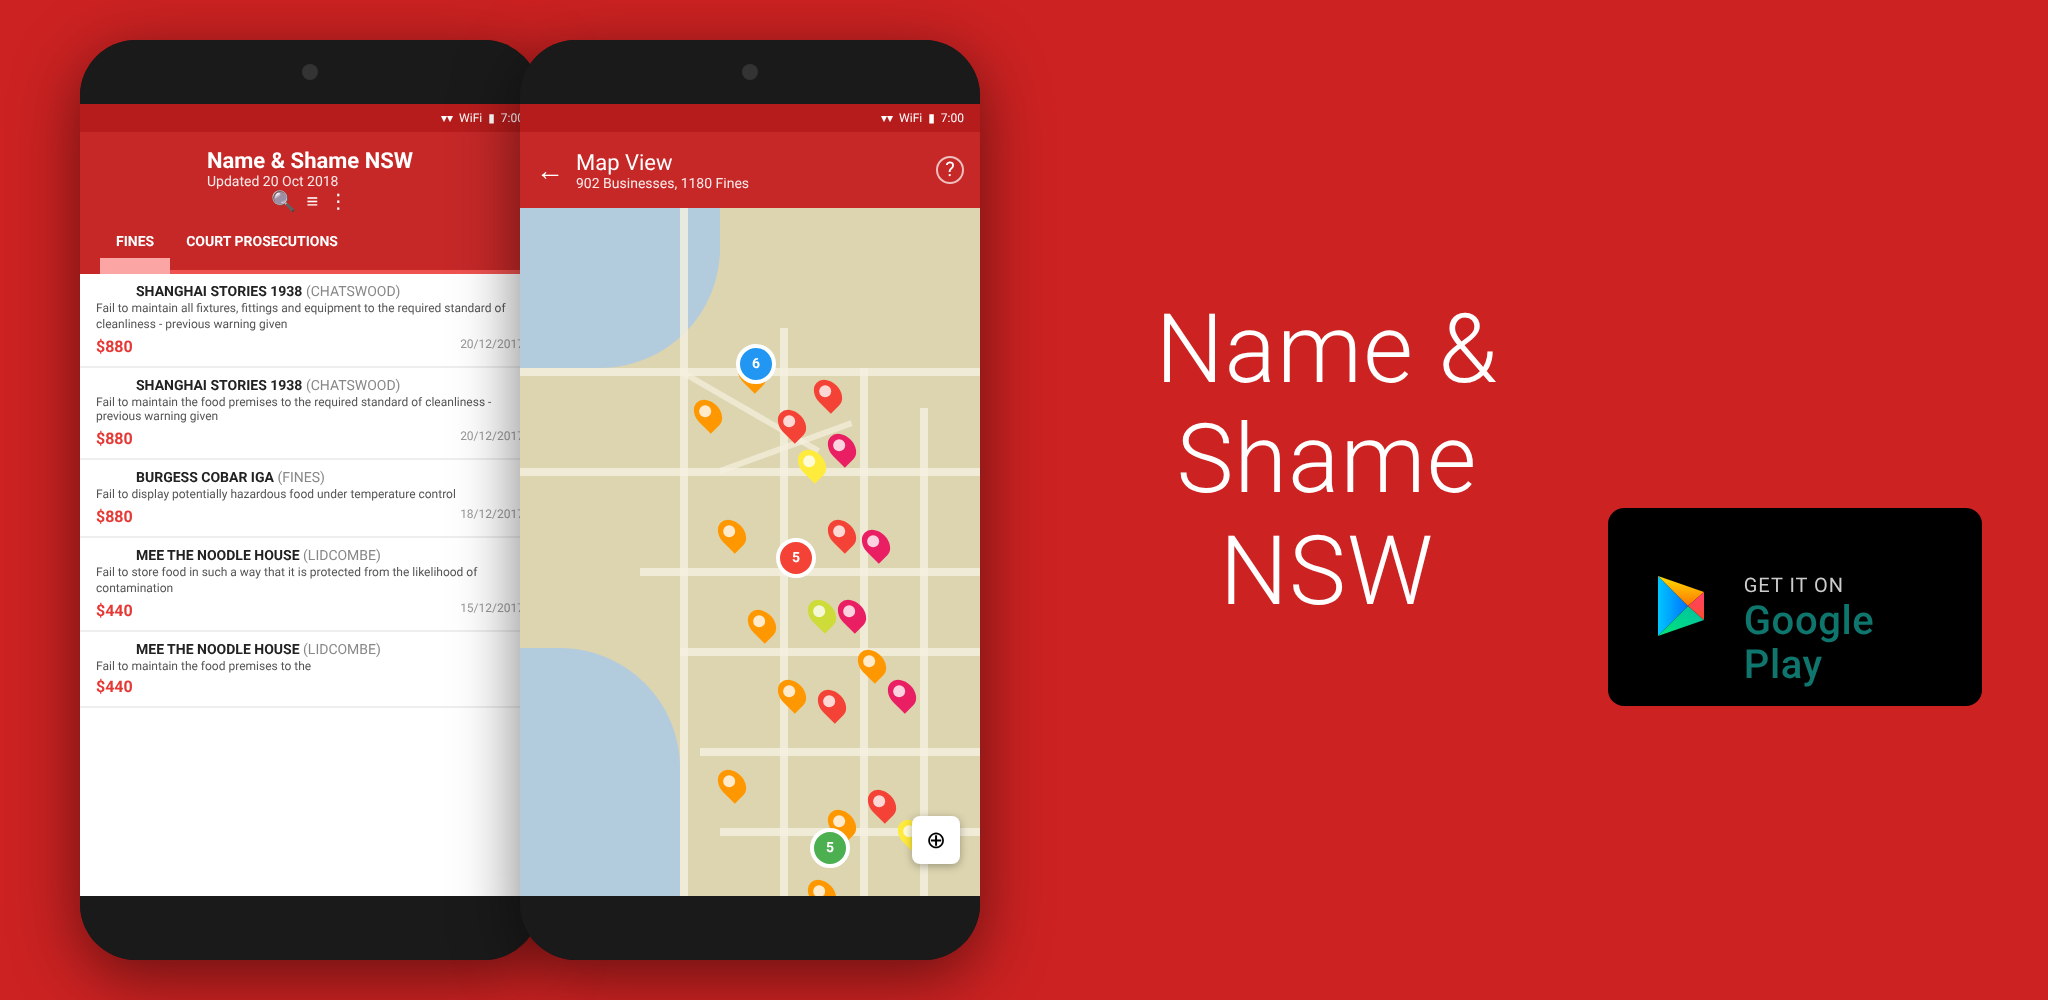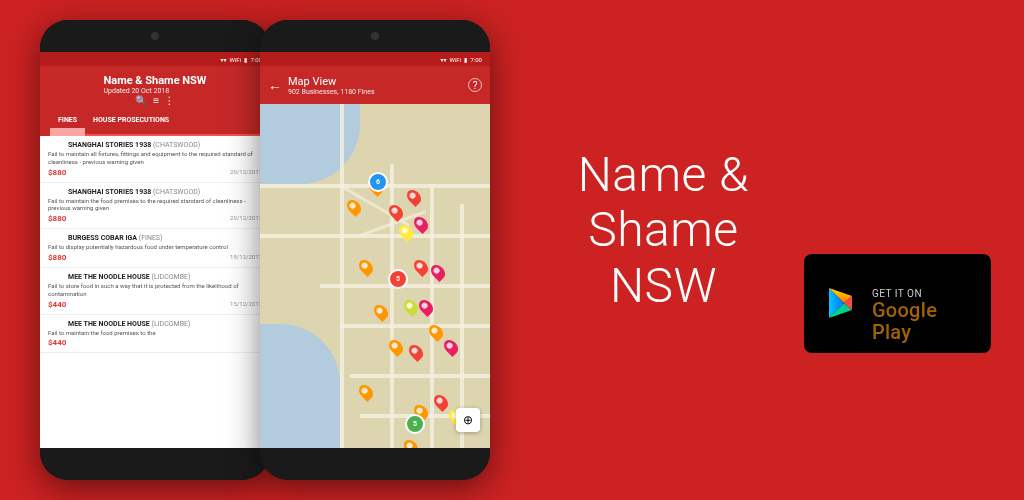--- a/index.html
+++ b/index.html
@@ -344,21 +344,21 @@
       flex-direction: column;
       margin-top: 24px;
     }
     .play-get-it-on {
       font-size: 10px;
       color: #ccc;
       letter-spacing: 0.5px;
     }
     .play-google-play {
       font-size: 20px;
-      color: #a16207;
+      color: #0f766e;
       font-weight: 500;
       letter-spacing: 0.3px;
       line-height: 1.1;
     }
   </style>
 </head>
 <body>
 
 <div class="phone-left">
   <div class="phone-top-bar">
@@ -380,21 +380,21 @@
           <div class="app-subtitle">Updated 20 Oct 2018</div>
         </div>
         <div class="header-icons">
           <span>🔍</span>
           <span>≡</span>
           <span>⋮</span>
         </div>
       </div>
       <div class="tabs-row">
         <div class="tab-item active">FINES</div>
-        <div class="tab-item">HOUSE PROSECUTIONS</div>
+        <div class="tab-item">COURT PROSECUTIONS</div>
       </div>
     </div>
 
     <div class="fine-list">
       <div class="fine-item">
         <div class="fine-business">
           <span>SHANGHAI STORIES 1938</span>
           <span class="fine-location"> (<span>CHATSWOOD</span>)</span>
         </div>
         <div class="fine-desc">Fail to maintain all fixtures, fittings and equipment to the required standard of cleanliness - previous warning given</div>

